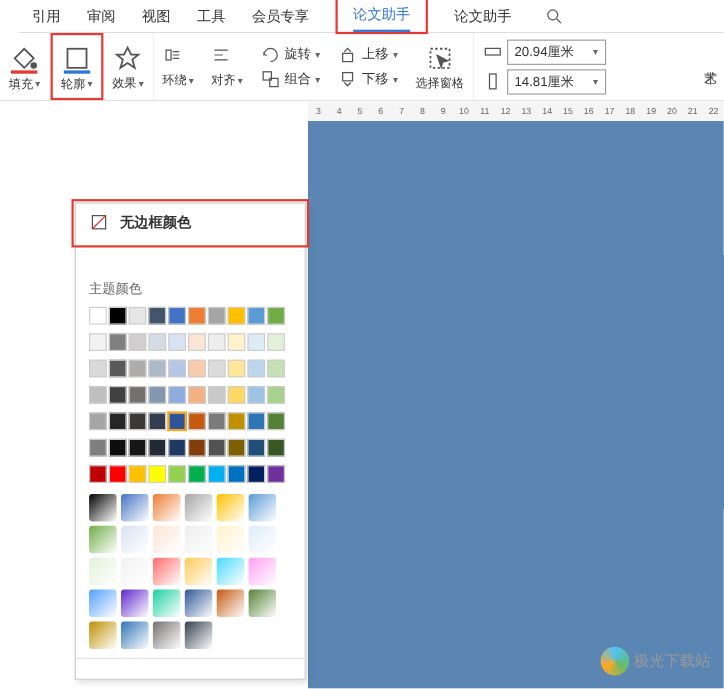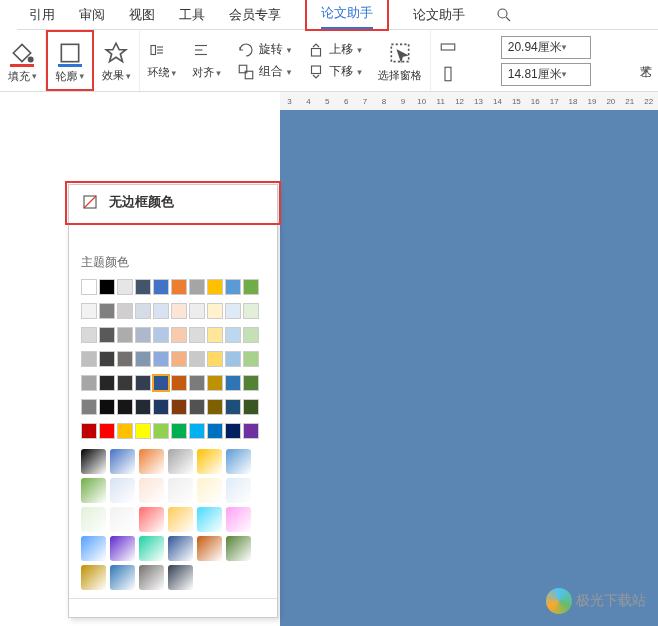--- a/index.html
+++ b/index.html
@@ -11,21 +11,21 @@
 .tab-highlight { border: 2px solid #e53935; padding: 0 14px; height: 34px; margin-top: -2px; }
 .search-icon-tab { margin-left: 6px; }
 
 .toolbar { display: flex; height: 62px; border-bottom: 1px solid #ddd; background: #fff; }
 .tool-group { display: flex; flex-direction: column; align-items: center; justify-content: center; padding: 4px 8px 2px; border-right: 1px solid #eee; }
 .tool-group.highlight { border: 2px solid #e53935; }
 .tool-icon-row { display: flex; align-items: center; gap: 2px; }
 .tool-label { font-size: 11px; color: #333; margin-top: 2px; display: flex; align-items: center; gap: 2px; }
 .tool-stack { display: flex; flex-direction: column; gap: 4px; padding: 4px 8px; justify-content: center; }
 .tool-row { display: flex; align-items: center; gap: 4px; font-size: 12px; color: #333; }
-.size-input { border: 1px solid #999; padding: 2px 6px; font-size: 12px; width: 90px; display: flex; align-items: center; justify-content: flex-start; margin-left: 40px; }
+.size-input { border: 1px solid #999; padding: 2px 6px; font-size: 12px; width: 90px; display: flex; align-items: center; justify-content: space-between; }
 .chev { font-size: 9px; color: #666; }
 
 .workspace { position: relative; height: 534px; background: #fff; }
 .ruler-h { position: absolute; top: 0; left: 280px; right: 0; height: 18px; background: #f5f5f5; font-size: 8px; color: #666; display: flex; align-items: center; overflow: hidden; }
 .ruler-h span { display: inline-block; width: 26px; text-align: center; }
 .canvas { position: absolute; top: 18px; left: 280px; right: 0; bottom: 0; background: #5b86b4; }
 .watermark { position: absolute; bottom: 12px; right: 12px; font-size: 14px; color: #999; display: flex; align-items: center; gap: 4px; }
 .wm-logo { width: 26px; height: 26px; border-radius: 50%; background: conic-gradient(#4fc3f7, #66bb6a, #ffa726, #4fc3f7); }
 
 .dropdown { position: absolute; top: 92px; left: 68px; width: 210px; background: #fff; border: 1px solid #ccc; box-shadow: 2px 2px 6px rgba(0,0,0,0.15); }

